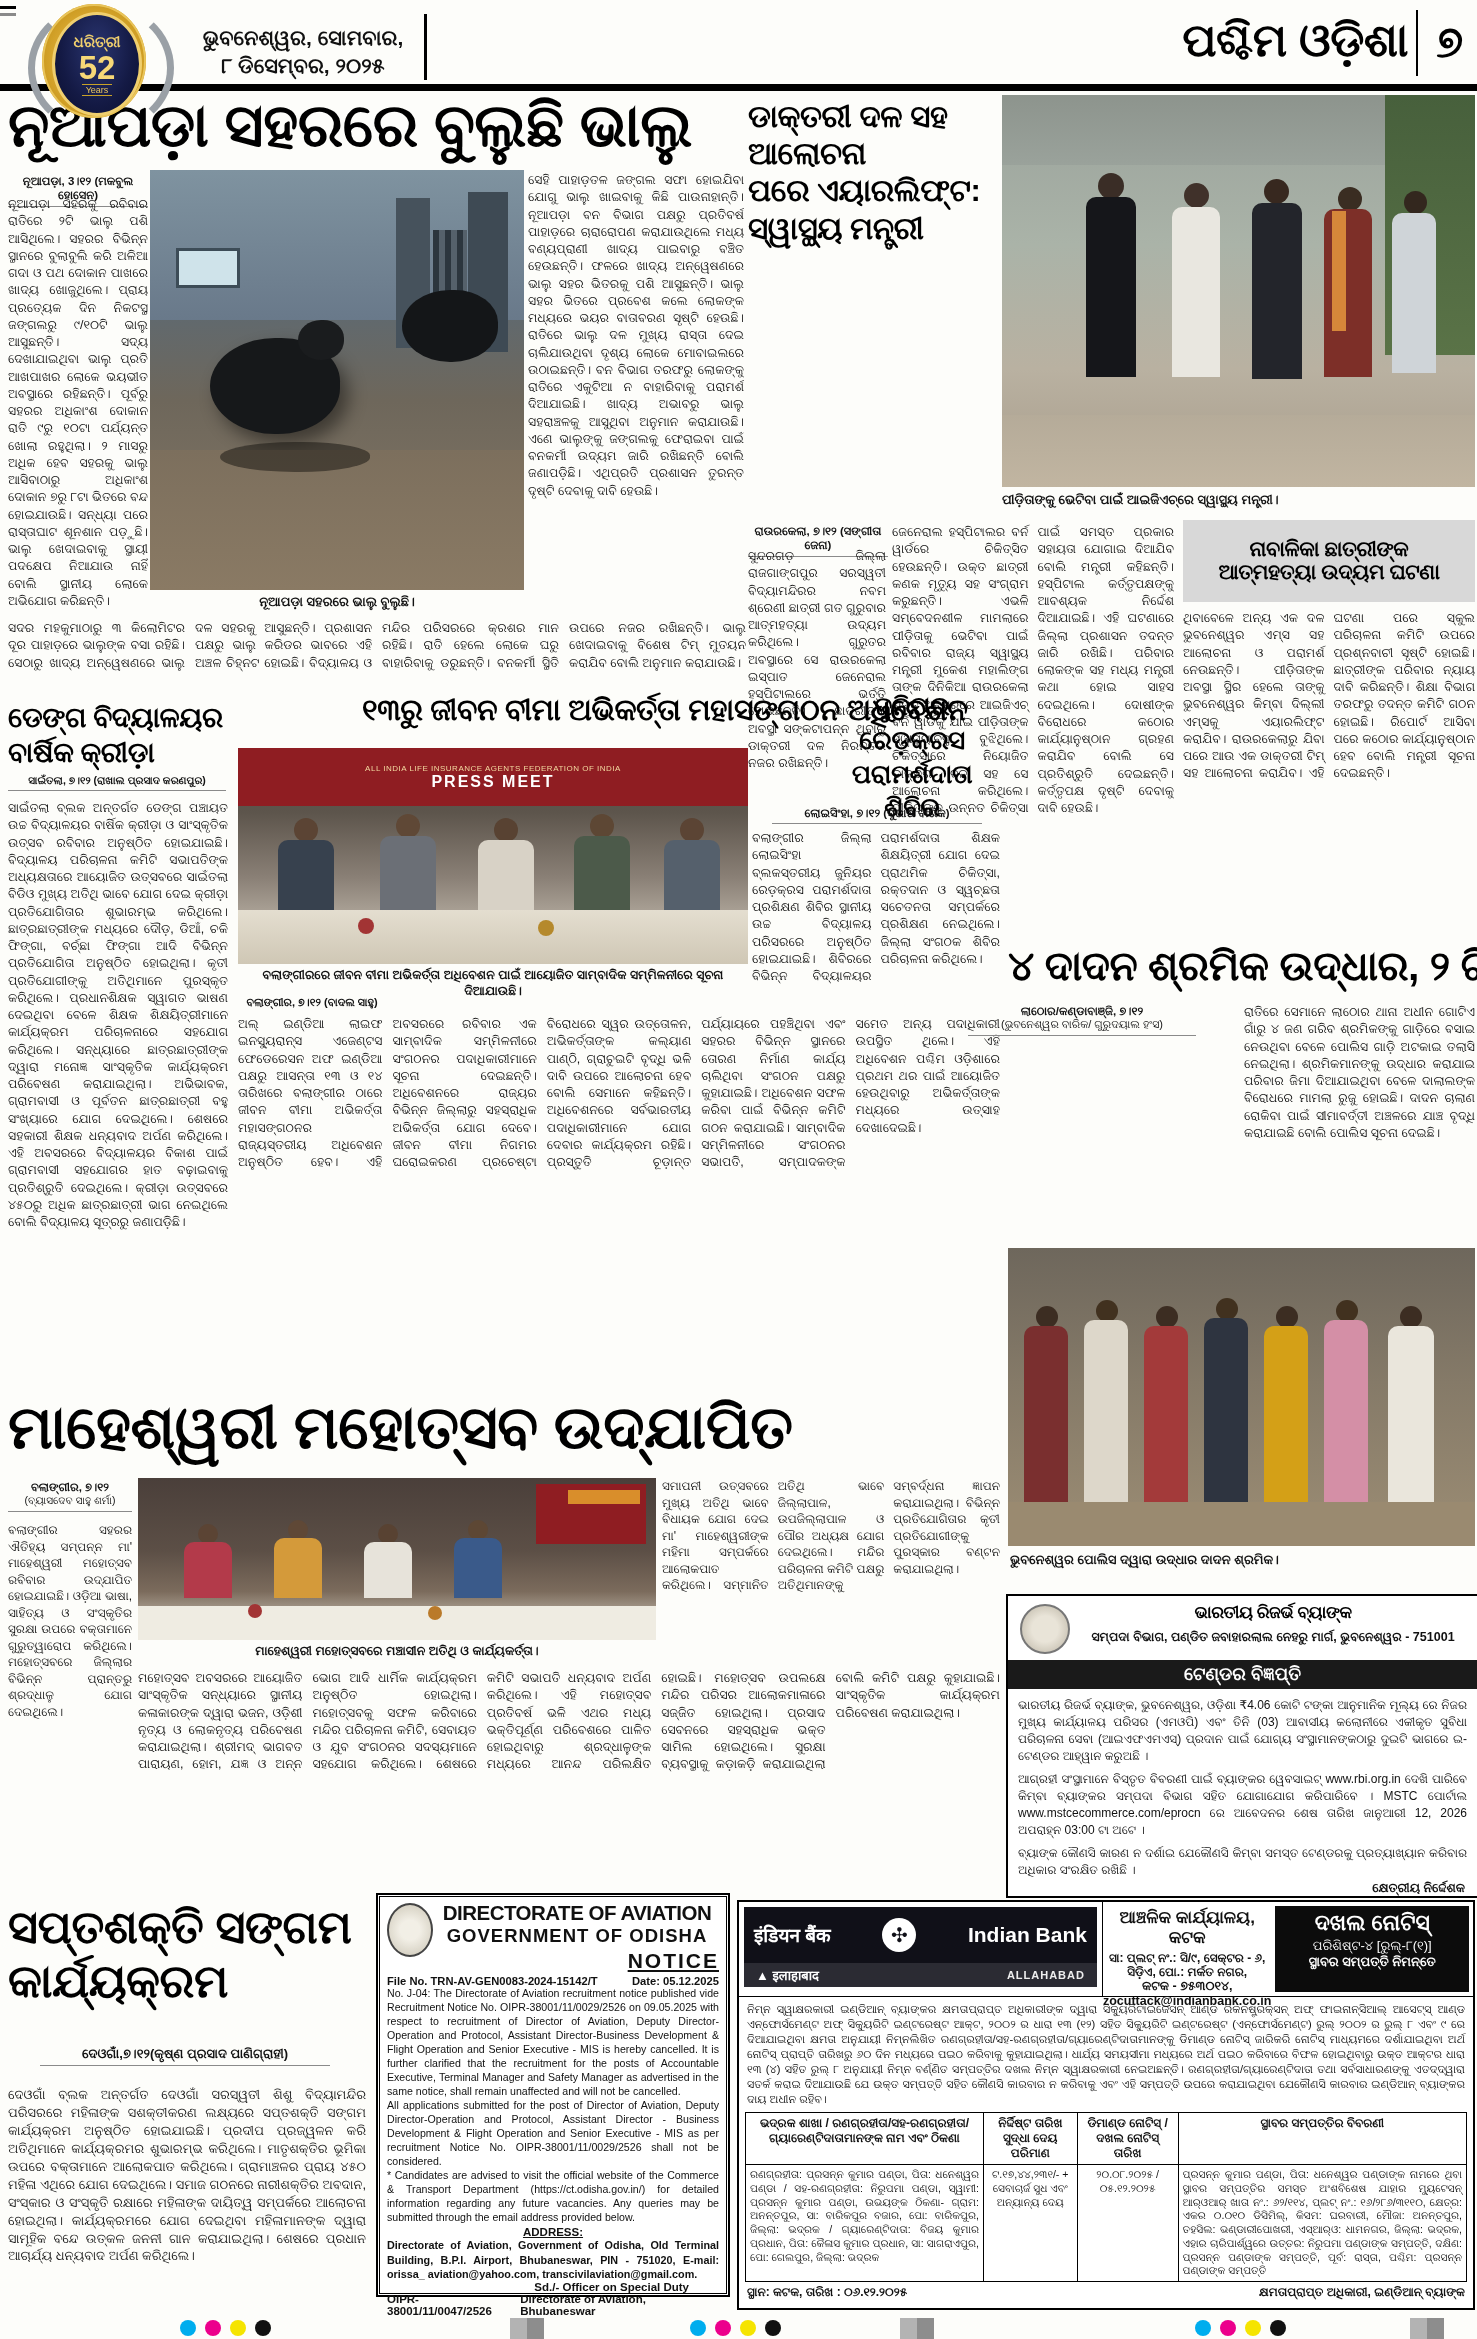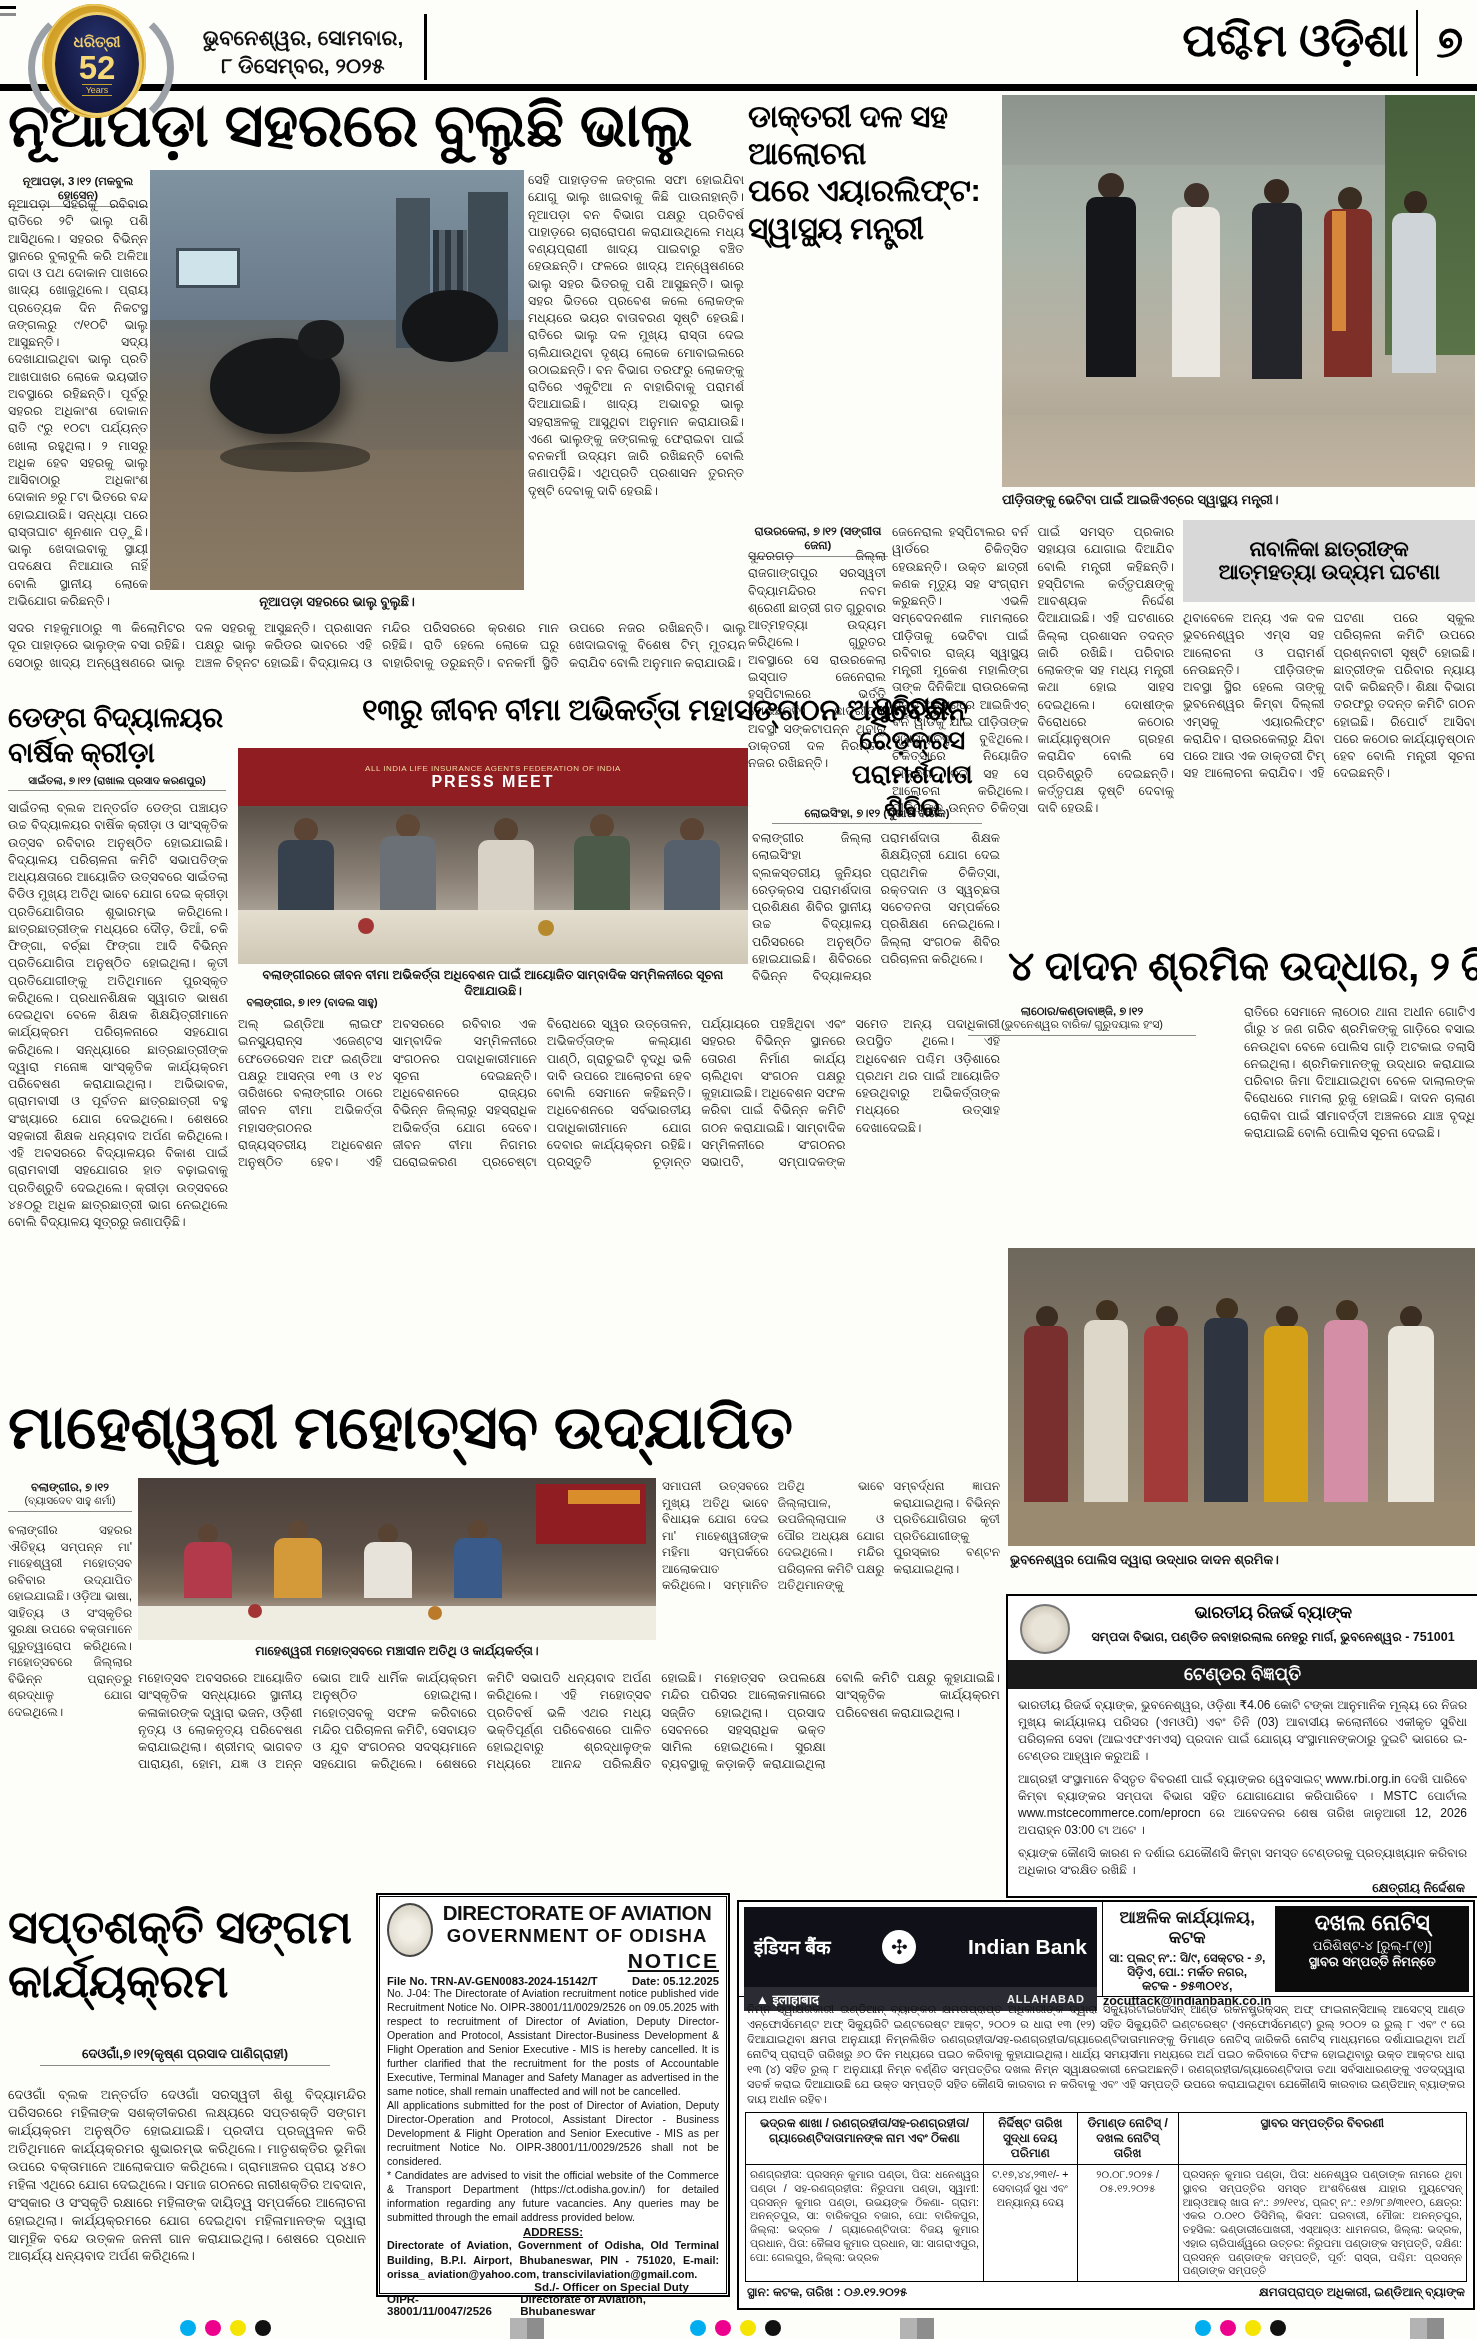--- a/index.html
+++ b/index.html
@@ -251,21 +251,21 @@
     <div style="text-align:right;font-weight:bold;font-size:11.5px;padding-right:30px;">Sd./- Officer on Special Duty</div>
     <div style="display:flex;justify-content:space-between;font-weight:bold;font-size:11.5px;">
       <span>OIPR-38001/11/0047/2526</span>
       <span>Directorate of Aviation, Bhubaneswar</span>
     </div>
   </div>
 
   <div class="abs" style="left:737px;top:1900px;width:738px;height:410px;border:2px solid #000;background:#fff;box-sizing:border-box;">
     <div style="display:flex;height:94px;border-bottom:1.5px solid #000;">
       <div style="width:372px;padding:5px;box-sizing:border-box;border-right:1.5px solid #000;">
-        <div style="background:#101018;height:56px;display:flex;align-items:center;justify-content:space-between;padding:12px 10px;">
+        <div style="background:#101018;height:56px;display:flex;align-items:center;justify-content:space-between;padding:0 10px;">
           <span style="color:#fff;font-weight:bold;font-size:19px;">इंडियन बैंक</span>
           <span style="width:34px;height:34px;border-radius:50%;background:#fff;display:inline-flex;align-items:center;justify-content:center;color:#101018;font-size:20px;font-weight:bold;">✣</span>
           <span style="color:#fff;font-weight:bold;font-size:21px;">Indian Bank</span>
         </div>
         <div style="background:#2b2b33;height:24px;display:flex;align-items:center;justify-content:space-between;padding:0 12px;">
           <span style="color:#fff;font-size:13px;font-weight:bold;">▲ इलाहाबाद</span>
           <span style="color:#eee;font-size:11px;font-weight:bold;letter-spacing:1px;">ALLAHABAD</span>
         </div>
       </div>
       <div style="flex:1;text-align:center;padding-top:6px;">

